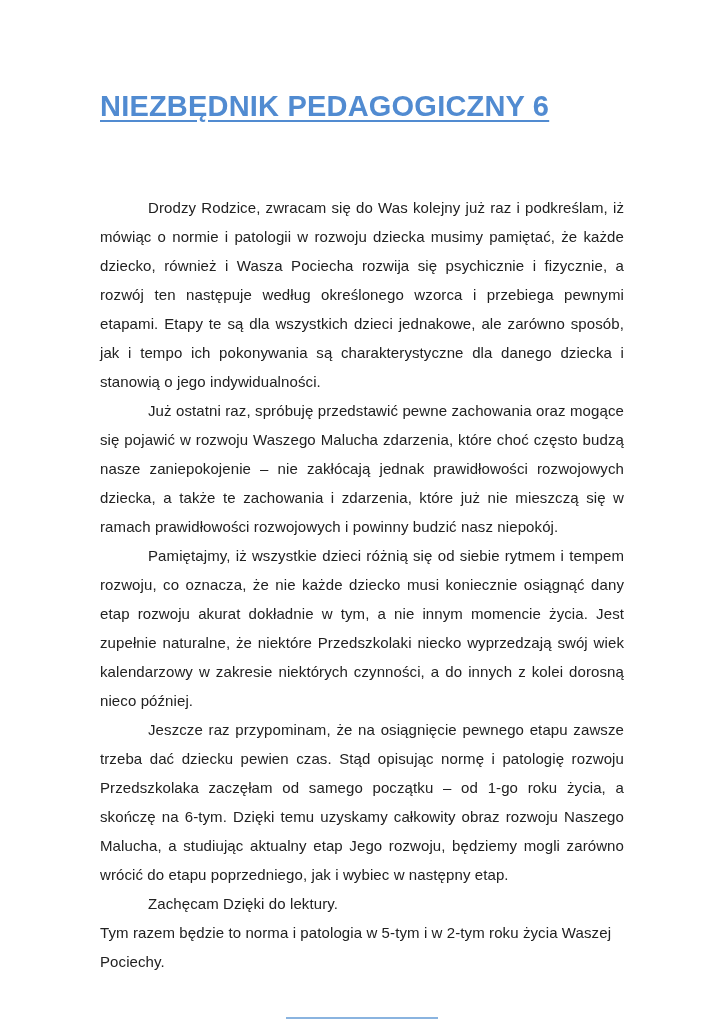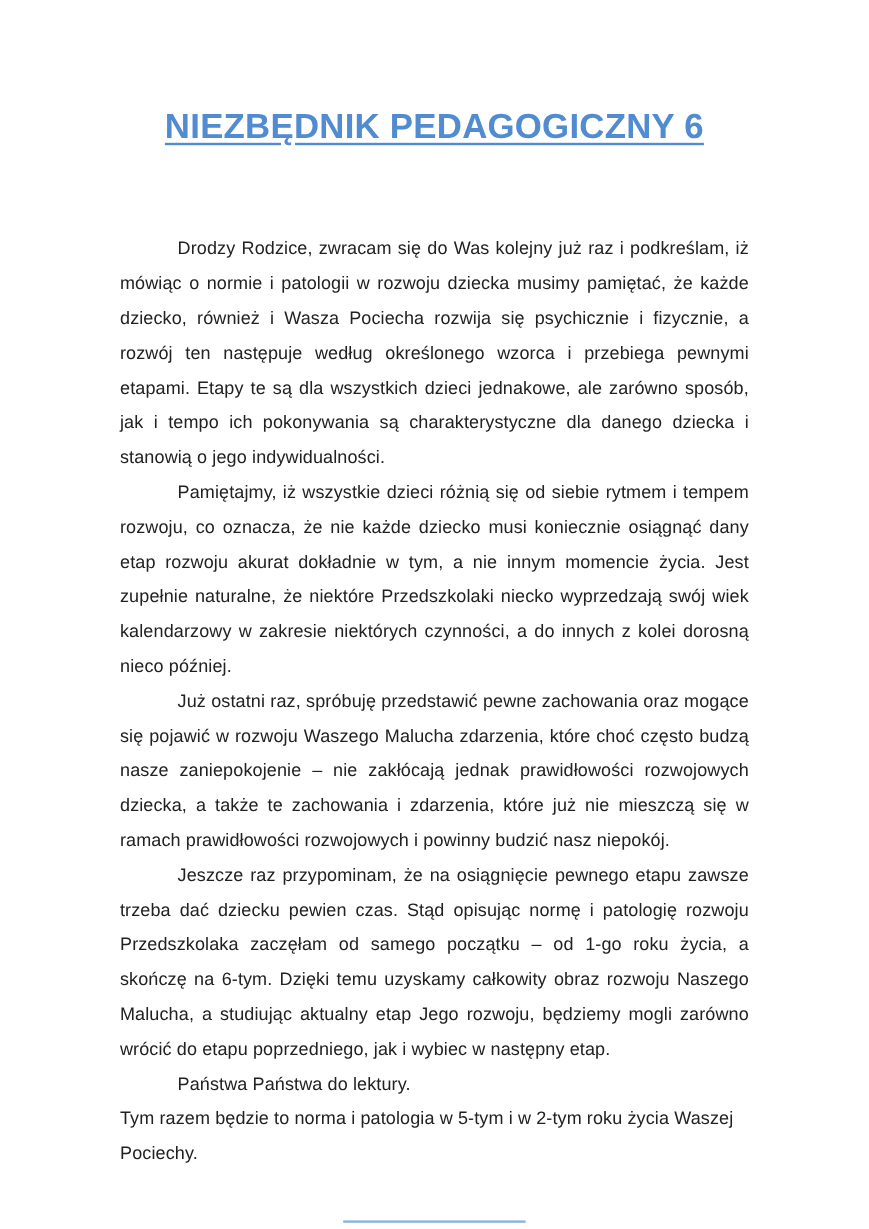--- a/index.html
+++ b/index.html
@@ -12,21 +12,20 @@
     width: 724px;
     height: 1024px;
     background: #ffffff;
     overflow: hidden;
     font-family: "Liberation Sans", sans-serif;
     box-sizing: border-box;
     padding: 90px 100px 0 100px;
   }
   .doc-title {
     margin: 0 0 70px 0;
-    text-align: center;
     font-size: 29px;
     font-weight: bold;
     color: #518bd1;
     text-decoration: underline;
     text-underline-offset: 4px;
     letter-spacing: 0.2px;
   }
   .body-text p {
     margin: 0;
     font-size: 15px;
@@ -54,22 +53,22 @@
 </style>
 </head>
 <body>
 
 <div class="page">
 
   <h1 class="doc-title">NIEZBĘDNIK PEDAGOGICZNY 6</h1>
 
   <div class="body-text">
     <p class="indent">Drodzy Rodzice, zwracam się do Was kolejny już raz i podkreślam, iż mówiąc o normie i patologii w rozwoju dziecka musimy pamiętać, że każde dziecko, również i Wasza Pociecha rozwija się psychicznie i fizycznie, a rozwój ten następuje według określonego wzorca i przebiega pewnymi etapami. Etapy te są dla wszystkich dzieci jednakowe, ale zarówno sposób, jak i tempo ich pokonywania są charakterystyczne dla danego dziecka i stanowią o jego indywidualności.</p>
+    <p class="indent">Już ostatni raz, spróbuję przedstawić pewne zachowania oraz mogące się pojawić w rozwoju Waszego Malucha zdarzenia, które choć często budzą nasze zaniepokojenie – nie zakłócają jednak prawidłowości rozwojowych dziecka, a także te zachowania i zdarzenia, które już nie mieszczą się w ramach prawidłowości rozwojowych i powinny budzić nasz niepokój.</p>
     <p class="indent">Pamiętajmy, iż wszystkie dzieci różnią się od siebie rytmem i tempem rozwoju, co oznacza, że nie każde dziecko musi koniecznie osiągnąć dany etap rozwoju akurat dokładnie w tym, a nie innym momencie życia. Jest zupełnie naturalne, że niektóre Przedszkolaki niecko wyprzedzają swój wiek kalendarzowy w zakresie niektórych czynności, a do innych z kolei dorosną nieco później.</p>
-    <p class="indent">Już ostatni raz, spróbuję przedstawić pewne zachowania oraz mogące się pojawić w rozwoju Waszego Malucha zdarzenia, które choć często budzą nasze zaniepokojenie – nie zakłócają jednak prawidłowości rozwojowych dziecka, a także te zachowania i zdarzenia, które już nie mieszczą się w ramach prawidłowości rozwojowych i powinny budzić nasz niepokój.</p>
     <p class="indent">Jeszcze raz przypominam, że na osiągnięcie pewnego etapu zawsze trzeba dać dziecku pewien czas. Stąd opisując normę i patologię rozwoju Przedszkolaka zaczęłam od samego początku – od 1-go roku życia, a skończę na 6-tym. Dzięki temu uzyskamy całkowity obraz rozwoju Naszego Malucha, a studiując aktualny etap Jego rozwoju, będziemy mogli zarówno wrócić do etapu poprzedniego, jak i wybiec w następny etap.</p>
-    <p class="indent no-justify">Państwa Państwa do lektury.</p>
+    <p class="indent no-justify">Zachęcam Dzięki do lektury.</p>
     <p class="no-justify">Tym razem będzie to norma i patologia w 5-tym i w 2-tym roku życia Waszej Pociechy.</p>
   </div>
 
   <div class="bottom-line"></div>
 
 </div>
 
 </body></html>

